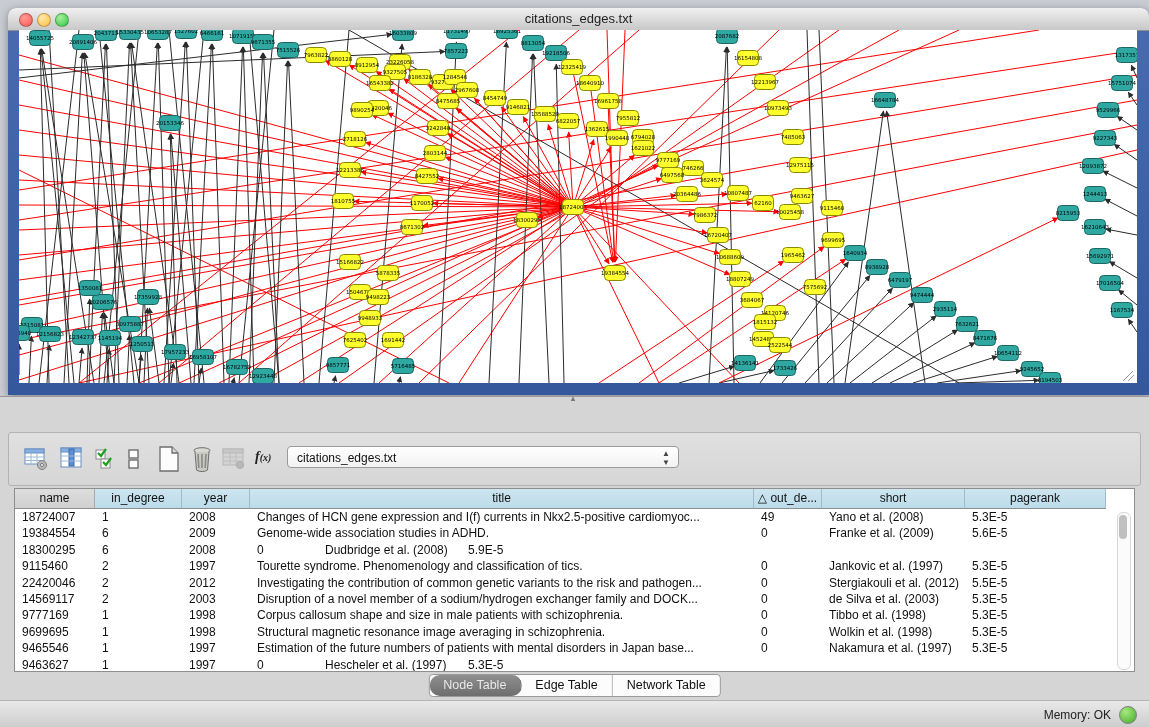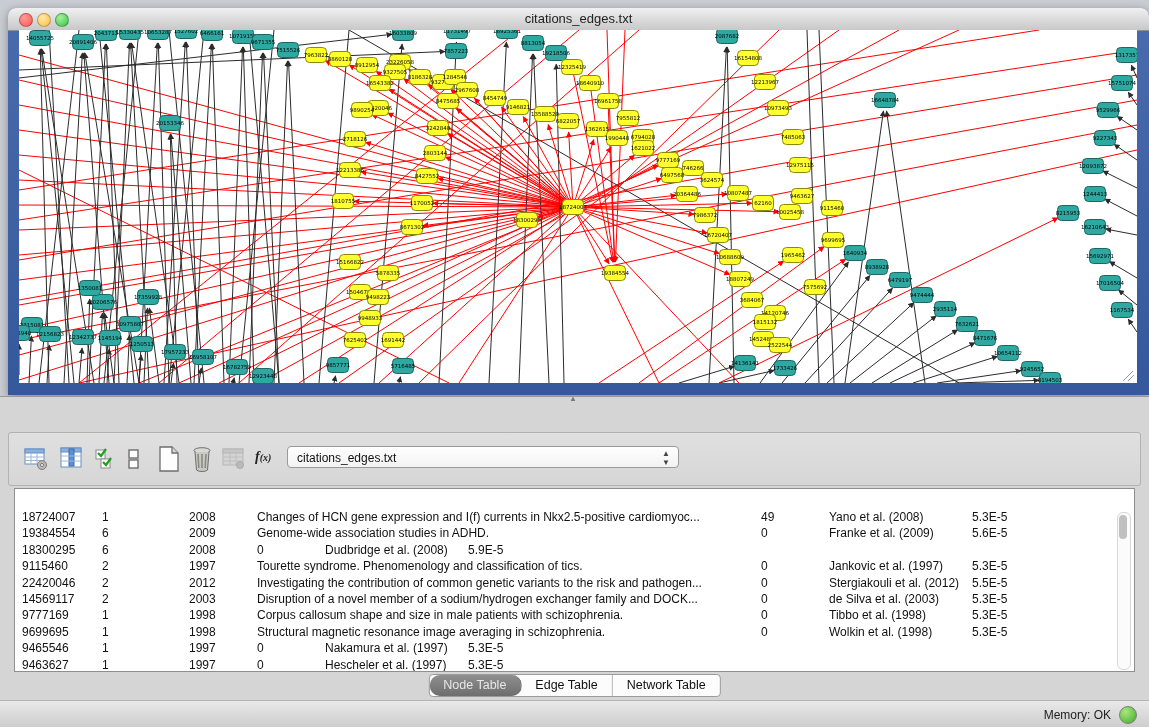--- a/index.html
+++ b/index.html
@@ -823,20 +823,29 @@
         </svg>
       </span>
       <span class="tbtn" id="fx-btn" style="left:246px">f<span style="font-size:10px">(x)</span></span>
       <div id="net-select">
         <span>citations_edges.txt</span>
         <span class="steppers">▲<br>▼</span>
       </div>
     </div>
 
     <div id="data-table">
+      <div class="hdr-row" id="hdr-row">
+          <div class="hdr-cell col-name" style="width: 80px;">name</div>
+          <div class="hdr-cell" style="width: 87px;">in_degree</div>
+          <div class="hdr-cell" style="width: 68px;">year</div>
+          <div class="hdr-cell" style="width: 504px;">title</div>
+          <div class="hdr-cell" style="width: 68px;">△ out_de...</div>
+          <div class="hdr-cell" style="width: 143px;">short</div>
+          <div class="hdr-cell" style="width: 141px;">pagerank</div>
+        </div>
       <div id="rows-wrap">
           <div class="t-row" style="top: 20px;">
             <div class="t-cell" style="width: 80px;">18724007</div>
             <div class="t-cell" style="width: 87px;">1</div>
             <div class="t-cell" style="width: 68px;">2008</div>
             <div class="t-cell" style="width: 504px;">Changes of HCN gene expression and I(f) currents in Nkx2.5-positive cardiomyoc...</div>
             <div class="t-cell" style="width: 68px;">49</div>
             <div class="t-cell" style="width: 143px;">Yano et al. (2008)</div>
             <div class="t-cell" style="width: 141px;">5.3E-5</div>
           </div>
@@ -899,20 +908,21 @@
             <div class="t-cell" style="width: 68px;">1998</div>
             <div class="t-cell" style="width: 504px;">Structural magnetic resonance image averaging in schizophrenia.</div>
             <div class="t-cell" style="width: 68px;">0</div>
             <div class="t-cell" style="width: 143px;">Wolkin et al. (1998)</div>
             <div class="t-cell" style="width: 141px;">5.3E-5</div>
           </div>
           <div class="t-row" style="top: 151.2px;">
             <div class="t-cell" style="width: 80px;">9465546</div>
             <div class="t-cell" style="width: 87px;">1</div>
             <div class="t-cell" style="width: 68px;">1997</div>
+            <div class="t-cell" style="width: 504px;">Estimation of the future numbers of patients with mental disorders in Japan base...</div>
             <div class="t-cell" style="width: 68px;">0</div>
             <div class="t-cell" style="width: 143px;">Nakamura et al. (1997)</div>
             <div class="t-cell" style="width: 141px;">5.3E-5</div>
           </div>
           <div class="t-row" style="top: 167.6px;">
             <div class="t-cell" style="width: 80px;">9463627</div>
             <div class="t-cell" style="width: 87px;">1</div>
             <div class="t-cell" style="width: 68px;">1997</div>
             <div class="t-cell" style="width: 68px;">0</div>
             <div class="t-cell" style="width: 143px;">Hescheler et al. (1997)</div>

